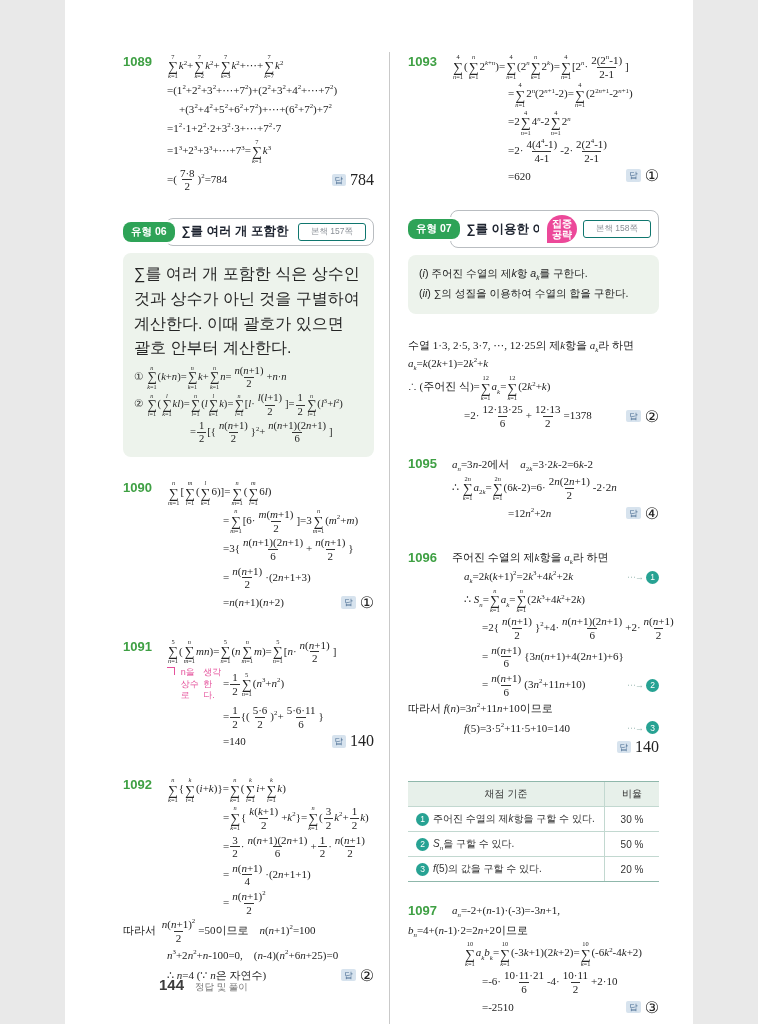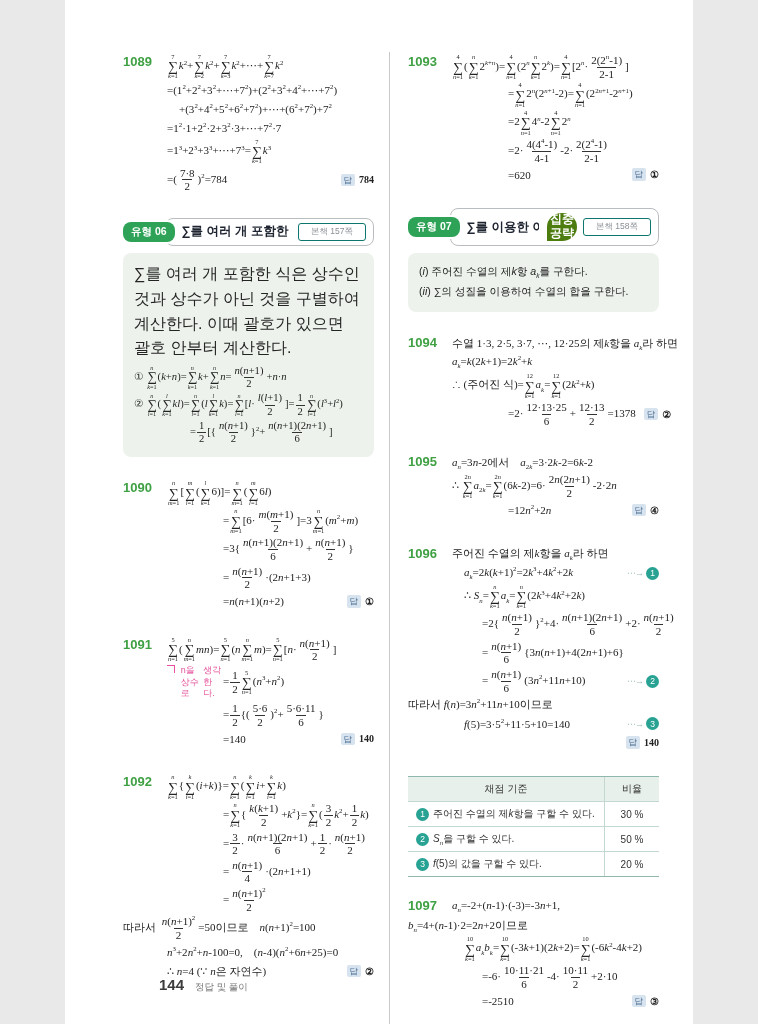--- a/index.html
+++ b/index.html
@@ -30,21 +30,21 @@
   .sy{font-size:1.25em;line-height:0.95;}
   .frac{display:inline-flex;flex-direction:column;align-items:center;vertical-align:middle;
         line-height:1.15;margin:0 1px;text-align:center;}
   .fn{padding:0 2px;}
   .fd{border-top:1px solid #333;padding:0 2px;}
 
   
   .answrap{margin-left:auto;display:inline-flex;align-items:center;gap:4px;padding-left:8px;flex:none;}
   .ansbox{background:#d7e3ee;color:#4d6f94;font-family:"Liberation Sans",sans-serif;font-size:8.5px;
           line-height:1;padding:2px 3px;border-radius:2px;}
-  .ansval{font-size:10px;color:#222;font-weight:bold;}
+  .ansval{font-size:16px;color:#222;}
 
   
   .markwrap{margin-left:auto;display:inline-flex;align-items:center;gap:3px;padding-left:8px;flex:none;}
   .dashar{color:#9ab8b2;font-size:9px;letter-spacing:-1px;}
   .cnum{background:#27a293;color:#fff;width:13px;height:13px;border-radius:50%;display:inline-flex;
         align-items:center;justify-content:center;font-size:8.5px;font-family:"Liberation Sans",sans-serif;flex:none;}
 
   
   .pinknote{display:inline-flex;color:#e5519b;font-size:9px;line-height:1.3;
             width:56px;flex:none;font-family:"Liberation Sans",sans-serif;align-self:flex-start;}
@@ -54,22 +54,22 @@
   
   .typebox{margin-bottom:21px;}
   .typehead{display:flex;align-items:center;margin-bottom:7px;font-family:"Liberation Sans",sans-serif;}
   .typepill{background:#2ea357;color:#fff;border-radius:8px;padding:3px 8px;font-size:10.5px;font-weight:700;
             z-index:2;white-space:nowrap;box-shadow:0 0 0 2px #fff;flex:none;}
   .typetitle{flex:1;display:flex;align-items:center;border:1.5px solid #b9bdc1;border-radius:8px;
              margin-left:-10px;padding:4px 7px 4px 16px;background:#fff;min-width:0;}
   .ttxt{font-weight:700;font-size:12.5px;color:#1e2430;flex:1;white-space:nowrap;overflow:hidden;}
   .pageref{font-size:8.5px;color:#8a8f96;border:1px solid #0f766e;border-radius:3px;padding:2px 12px;
            margin-left:6px;background:#fff;flex:none;white-space:nowrap;}
-  .focus{background:#4d7c0f;color:#fff;border-radius:50% 50% 50% 0;width:30px;height:28px;display:flex;
-         flex-direction:column;align-items:center;justify-content:center;font-size:12px;font-weight:700;
+  .focus{background:#ec4899;color:#fff;border-radius:50% 50% 50% 0;width:30px;height:28px;display:flex;
+         flex-direction:column;align-items:center;justify-content:center;font-size:10px;font-weight:700;
          line-height:1.15;margin-left:8px;flex:none;}
   .typepanel{background:#edf3ec;border-radius:8px;padding:9px 11px 10px 11px;}
   .typepanel .para{font-family:"Liberation Sans",sans-serif;font-size:16px;line-height:1.55;
                    color:#242424;margin-bottom:4px;}
   .typepanel .mrow{font-size:10.6px;}
   .typepanel.sans .mrow{font-family:"Liberation Sans",sans-serif;}
 
   
   .gtable{border-top:1.5px solid #8fb7ab;border-bottom:1.5px solid #8fb7ab;margin:2px 0 19px 0;
           font-family:"Liberation Sans",sans-serif;font-size:10px;color:#333;}
@@ -263,21 +263,20 @@
           <div class="typepanel sans">
             <div class="mrow ind-0">
               <span class="mx">(<i>i</i>) 주어진 수열의 제<i>k</i>항 <i>a</i><sub><i>k</i></sub>를 구한다.</span>
             </div>
             <div class="mrow ind-0">
               <span class="mx">(<i>ii</i>) ∑의 성질을 이용하여 수열의 합을 구한다.</span>
             </div>
           </div>
         </div>
         <div class="prob">
-          <span class="pnum">1094</span>
           <div class="pbody">
             <div class="mrow ind-0">
               <span class="mx">수열 1·3, 2·5, 3·7, ⋯, 12·25의 제<i>k</i>항을 <i>a</i><sub><i>k</i></sub>라 하면</span>
             </div>
             <div class="mrow ind-0">
               <span class="mx"><i>a</i><sub><i>k</i></sub>=<i>k</i>(2<i>k</i>+1)=2<i>k</i><sup>2</sup>+<i>k</i></span>
             </div>
             <div class="mrow ind-0">
               <span class="mx">∴ (주어진 식)=<span class="sum"><span class="st">12</span><span class="sy">∑</span><span class="sb"><i>k</i>=1</span></span><i>a</i><sub><i>k</i></sub>=<span class="sum"><span class="st">12</span><span class="sy">∑</span><span class="sb"><i>k</i>=1</span></span>(2<i>k</i><sup>2</sup>+<i>k</i>)</span>
             </div>

